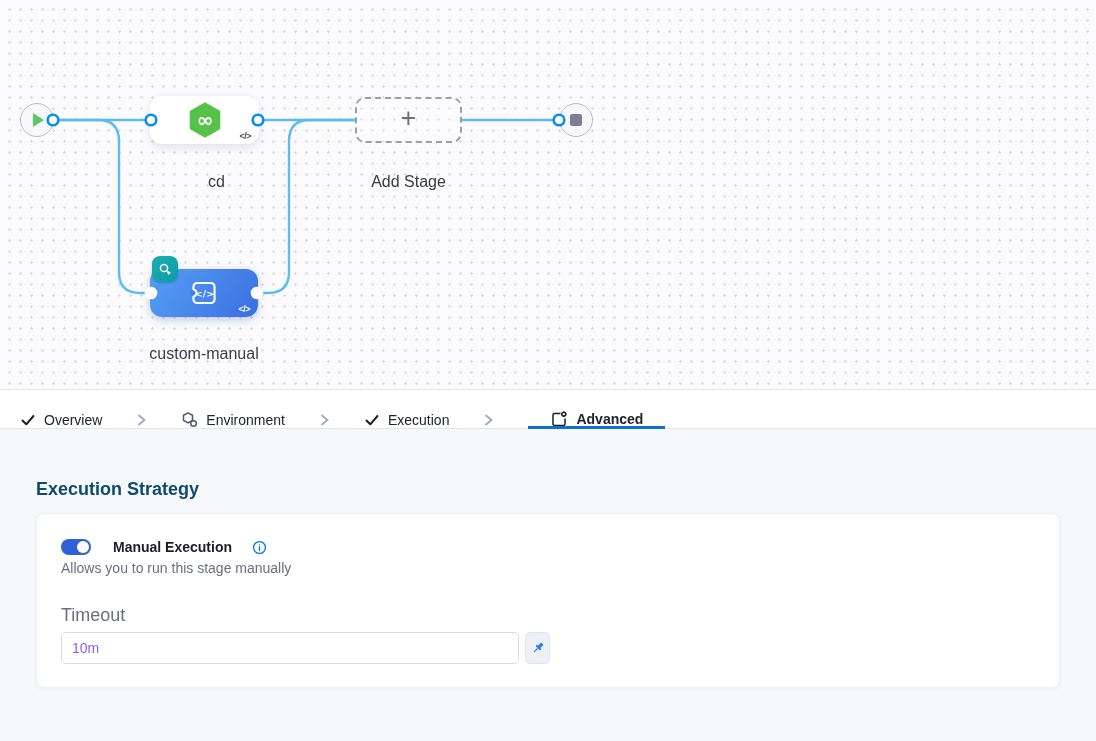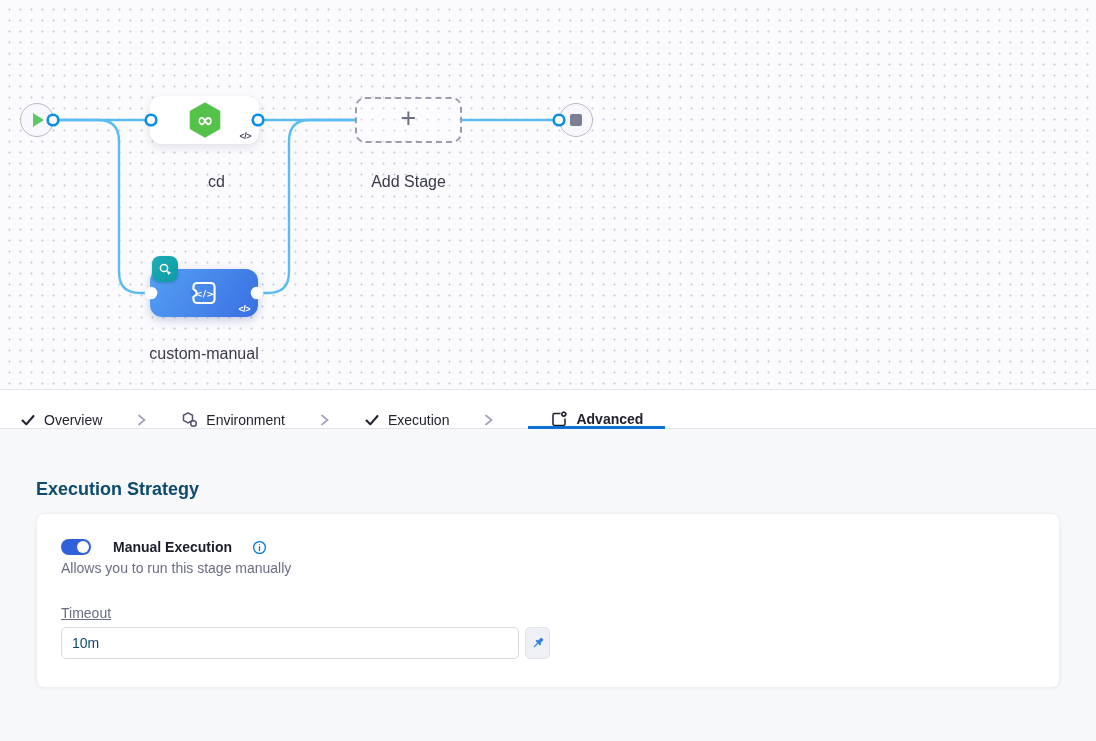--- a/index.html
+++ b/index.html
@@ -53,23 +53,23 @@
   .content { flex:1; background:#f6f8fa; padding:50px 36px 0; }
   .section-heading { font-size:18px; font-weight:bold; color:#0c4a6e; }
   .card { margin-top:13px; height:175px; background:#fff; border:1px solid #eef0f4; border-radius:8px;
     box-shadow:0 1px 4px rgba(40,41,61,.05); padding:25px 24px; }
   .toggle-row { display:flex; align-items:center; gap:22px; }
   .toggle { width:30px; height:16px; border-radius:9px; background:#3061d9; position:relative; cursor:pointer; flex:0 0 auto; }
   .toggle .knob { position:absolute; top:2px; right:2px; width:12px; height:12px; border-radius:50%; background:#fff; }
   .toggle-label { font-size:14px; font-weight:bold; color:#1c1d2b; }
   .info-icon { display:flex; margin-left:-2px; }
   .toggle-desc { margin-top:5px; font-size:14px; color:#6b6d85; }
-  .field-label { margin-top:29px; font-size:14px; color:#6b6d85;text-decoration:underline; }
+  .field-label { margin-top:29px; font-size:18px; color:#6b6d85; }
   .input-row { margin-top:6px; display:flex; gap:6px; align-items:center; }
-  .text-input { width:458px; height:32px; border:1px solid #d8dae3; border-radius:5px; padding:0 10px; font-size:14px; color:#0c4a6e; font-family:"Liberation Sans", sans-serif; background:#fff; outline:none; }
+  .text-input { width:458px; height:32px; border:1px solid #d8dae3; border-radius:5px; padding:0 10px; font-size:14px; color:#8b5cf6; font-family:"Liberation Sans", sans-serif; background:#fff; outline:none; }
   .pin-btn { width:25px; height:32px; background:#eef0f6; border:1px solid #e2e4ec; border-radius:5px; display:flex; align-items:center; justify-content:center; cursor:pointer; }
 </style>
 </head>
 <body>
 
 <div class="app">
 
 
   <div class="canvas">
     <svg class="wires" width="1096" height="390" viewBox="0 0 1096 390">

